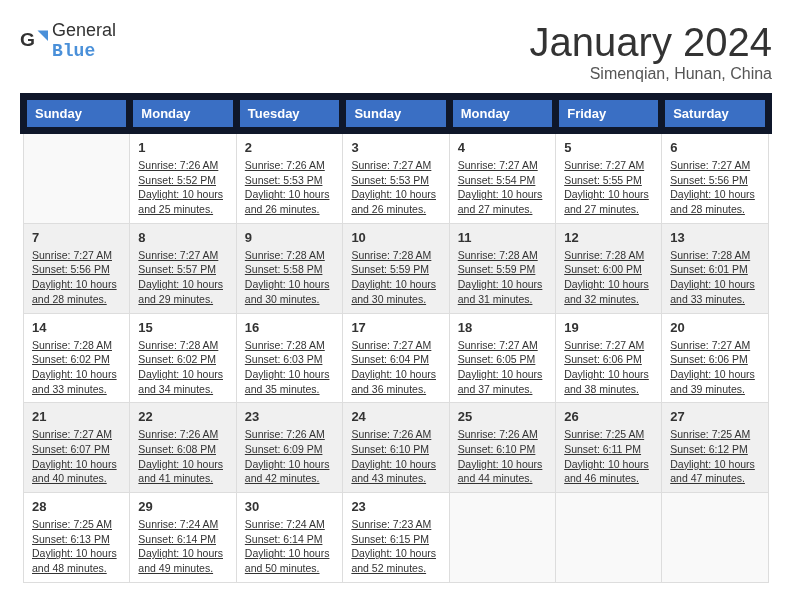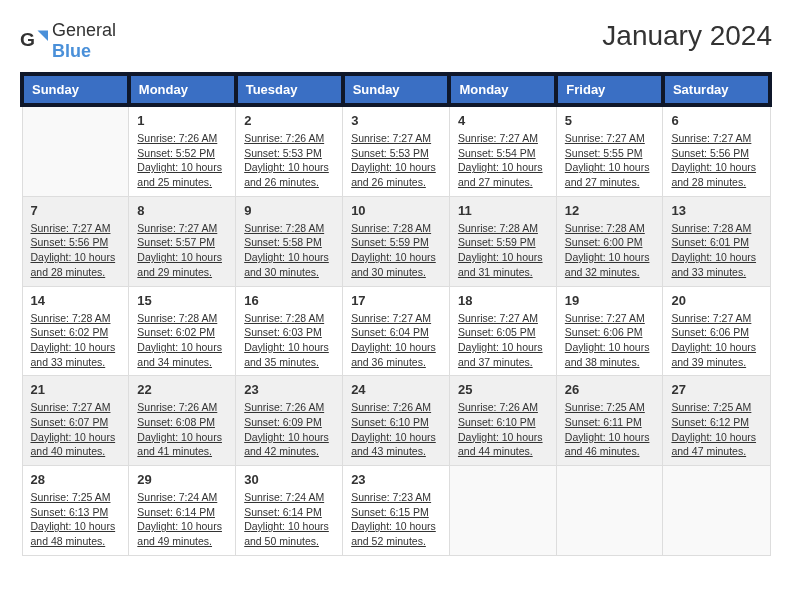--- a/index.html
+++ b/index.html
@@ -23,51 +23,52 @@
     }
     .logo-text-general {
       font-size: 18px;
       font-weight: normal;
       color: #333;
     }
     .logo-text-blue {
       font-size: 18px;
       font-weight: bold;
       color: #4a90d9;
+      font-family: Liberation Mono, monospace;
     }
     .logo-icon {
       width: 28px;
       height: 28px;
     }
     .title-block {
       text-align: right;
     }
     .calendar-title {
-      font-size: 28px;
+      font-size: 40px;
       font-weight: normal;
       color: #333;
       margin-left: 48px;
     }
     .calendar-subtitle {
       font-size: 16px;
       color: #555;
     }
     .calendar {
       width: 100%;
       border-collapse: collapse;
       border: 1px solid #ccc;
     }
     .calendar th {
       background-color: #3a6fc4;
       color: #fff;
       text-align: left;
       padding: 6px 8px;
       font-size: 13px;
       font-weight: bold;
-      border: 4px solid #0f172a;
+      border: 7px solid #0f172a;
     }
     .calendar td {
       vertical-align: top;
       padding: 6px 8px;
       border: 1px solid #ddd;
       width: 108px;
       min-height: 80px;
       background: #fff;
       font-size: 11px;
       color: #333;
@@ -100,20 +101,21 @@
       <text x="0" y="22" font-size="22" font-weight="bold" fill="#333">G</text>
       <polygon points="20,4 32,4 32,16" fill="#4a90d9"></polygon>
     </svg>
     <div>
       <span class="logo-text-general">General</span><br>
       <span class="logo-text-blue">Blue</span>
     </div>
   </div>
   <div class="title-block">
     <div class="calendar-title">January 2024</div>
+    <div class="calendar-subtitle">Simenqian, Hunan, China</div>
   </div>
 </div>
 
 <table class="calendar">
   <thead>
     <tr>
     <th>Sunday</th>
         <th>Monday</th>
         <th>Tuesday</th>
         <th>Sunday</th>

